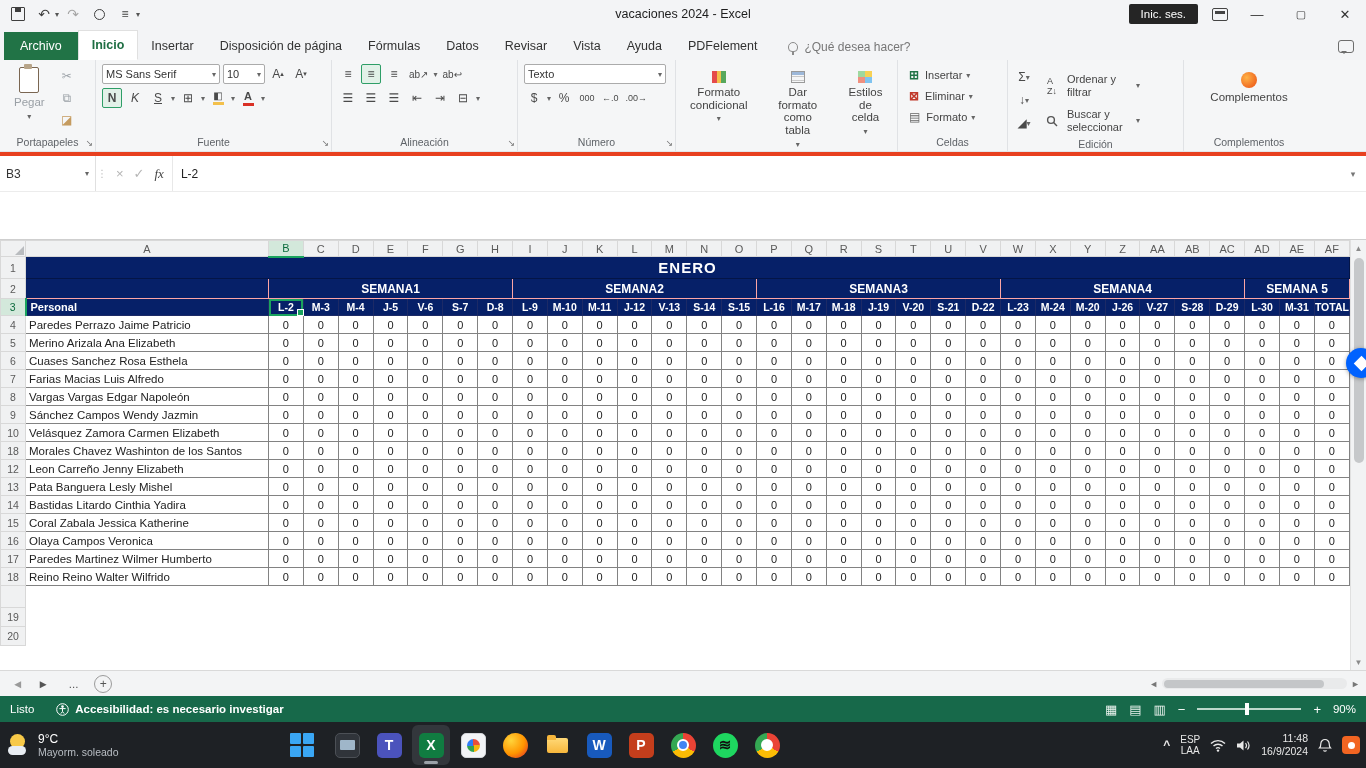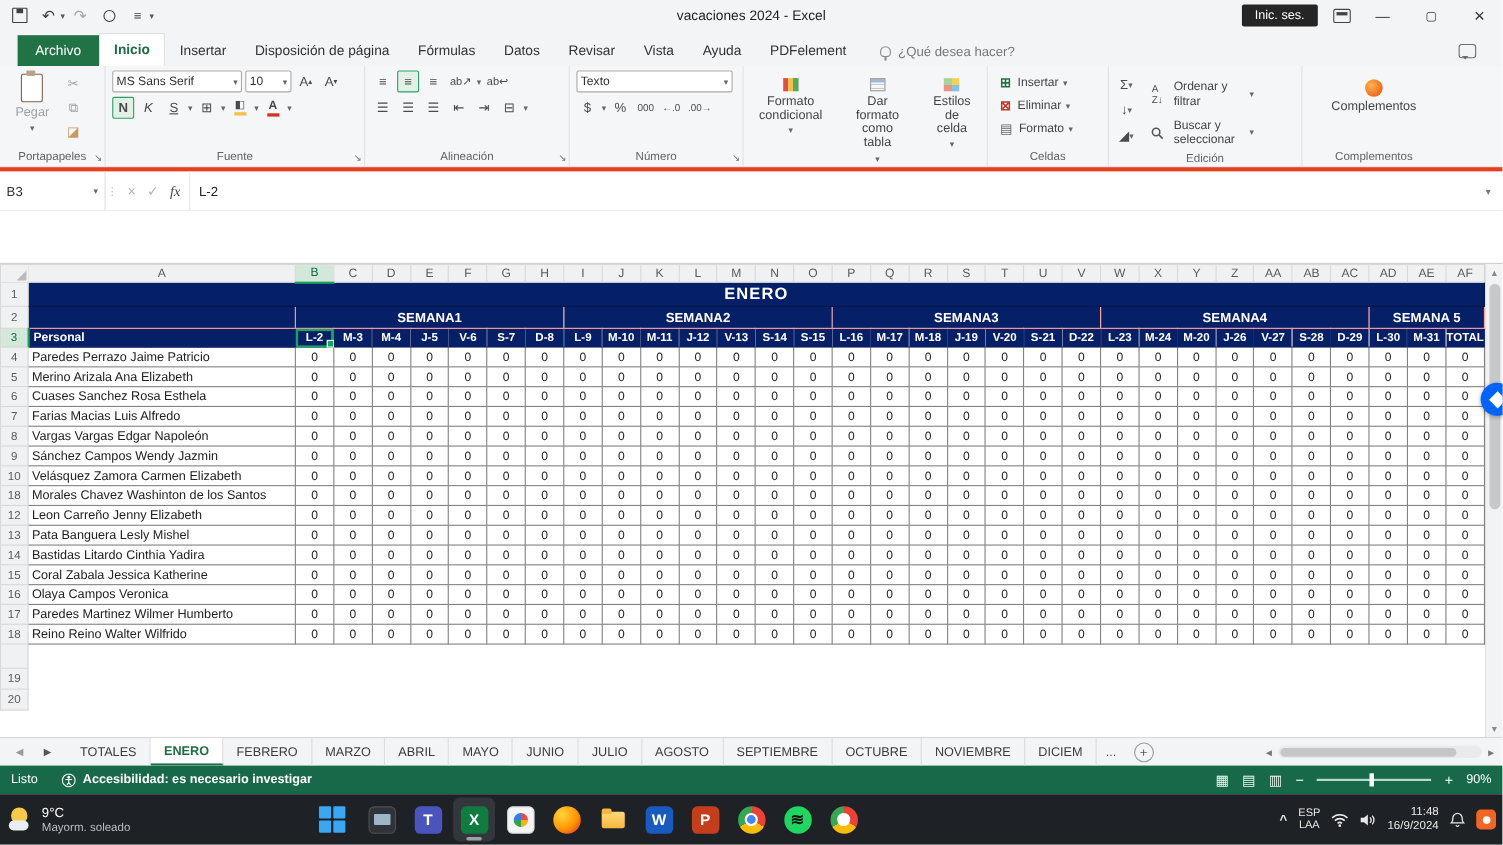--- a/index.html
+++ b/index.html
@@ -18,21 +18,21 @@
   .qa-caret{font-size:8px;color:#555;margin-left:-3px}
   .win-title{position:absolute;left:0;right:0;text-align:center;font-size:12.5px;color:#1d1d1d;pointer-events:none}
   .title-right{margin-left:auto;display:flex;align-items:center;gap:14px;z-index:2}
   .signin{background:#252525;color:#fff;font-size:11.5px;padding:4px 12px;border-radius:2px}
   .ribbon-display-icon{width:16px;height:13px;border:1.3px solid #444;border-radius:2px;position:relative}
   .ribbon-display-icon::after{content:"";position:absolute;left:2px;right:2px;top:2px;height:3px;background:#444}
   .win-btn{width:30px;text-align:center;color:#333;font-size:13px}
   .win-max{font-size:11px}
 
   
-  .tabrow{height:32px;background:#f3f4f6;display:flex;align-items:flex-end;padding:0 16px;position:relative}
+  .tabrow{height:32px;background:#f3f4f6;display:flex;align-items:flex-end;padding:0 4px;position:relative}
   .rtab{padding:7px 13px;font-size:12.5px;color:#323232;white-space:nowrap}
   .rtab.archivo{background:#217346;color:#fff;padding:7px 16px}
   .rtab.active{background:#fff;color:#1e6e43;font-weight:bold;border:1px solid #e0e0e0;border-bottom:1px solid #fff}
   .tellme{display:flex;align-items:center;gap:6px;margin-left:18px;margin-bottom:6px;color:#767676;font-size:12px}
   .bulb-icon{width:10px;height:10px;border:1.4px solid #8b8b8b;border-radius:50% 50% 40% 40%;position:relative}
   .bulb-icon::after{content:"";position:absolute;left:2.4px;top:9px;width:2.4px;height:2.6px;background:#8b8b8b}
   .comment-icon{margin-left:auto;margin-bottom:7px;width:16px;height:13px;border:1.4px solid #6d6d6d;border-radius:3px;position:relative;margin-right:8px}
   .comment-icon::after{content:"";position:absolute;left:2px;bottom:-5px;border:3px solid transparent;border-top-color:#6d6d6d}
 
   
@@ -1083,35 +1083,20 @@
     <div class="vs-arrow">▼</div>
   </div>
   <div class="dropbox-float"></div>
 </div>
 
 <div class="sheetrow">
   <div class="tabnav">
     <span>◄</span>
     <span class="on">►</span>
   </div>
-  <div style="display:flex;align-items:stretch">
-      <div class="stab">TOTALES</div>
-      <div class="stab active">ENERO</div>
-      <div class="stab">FEBRERO</div>
-      <div class="stab">MARZO</div>
-      <div class="stab">ABRIL</div>
-      <div class="stab">MAYO</div>
-      <div class="stab">JUNIO</div>
-      <div class="stab">JULIO</div>
-      <div class="stab">AGOSTO</div>
-      <div class="stab">SEPTIEMBRE</div>
-      <div class="stab">OCTUBRE</div>
-      <div class="stab">NOVIEMBRE</div>
-      <div class="stab">DICIEM</div>
-    </div>
   <div class="stab-more">...</div>
   <span class="addsheet">+</span>
   <div class="hscroll">
     <span class="hs-arrow">◄</span>
     <div class="hs-track">
         <div class="hs-thumb"></div>
       </div>
     <span class="hs-arrow">►</span>
   </div>
 </div>

